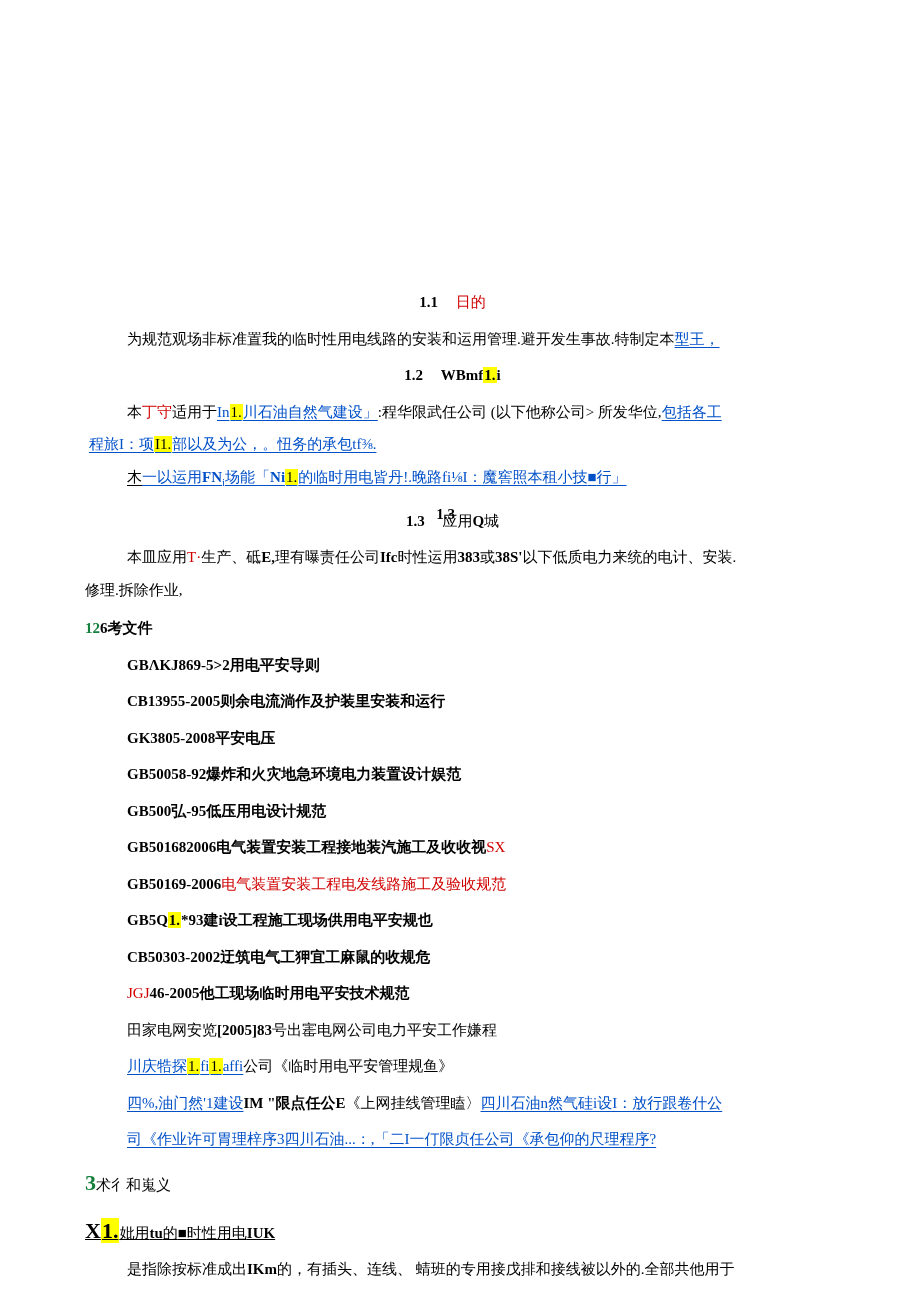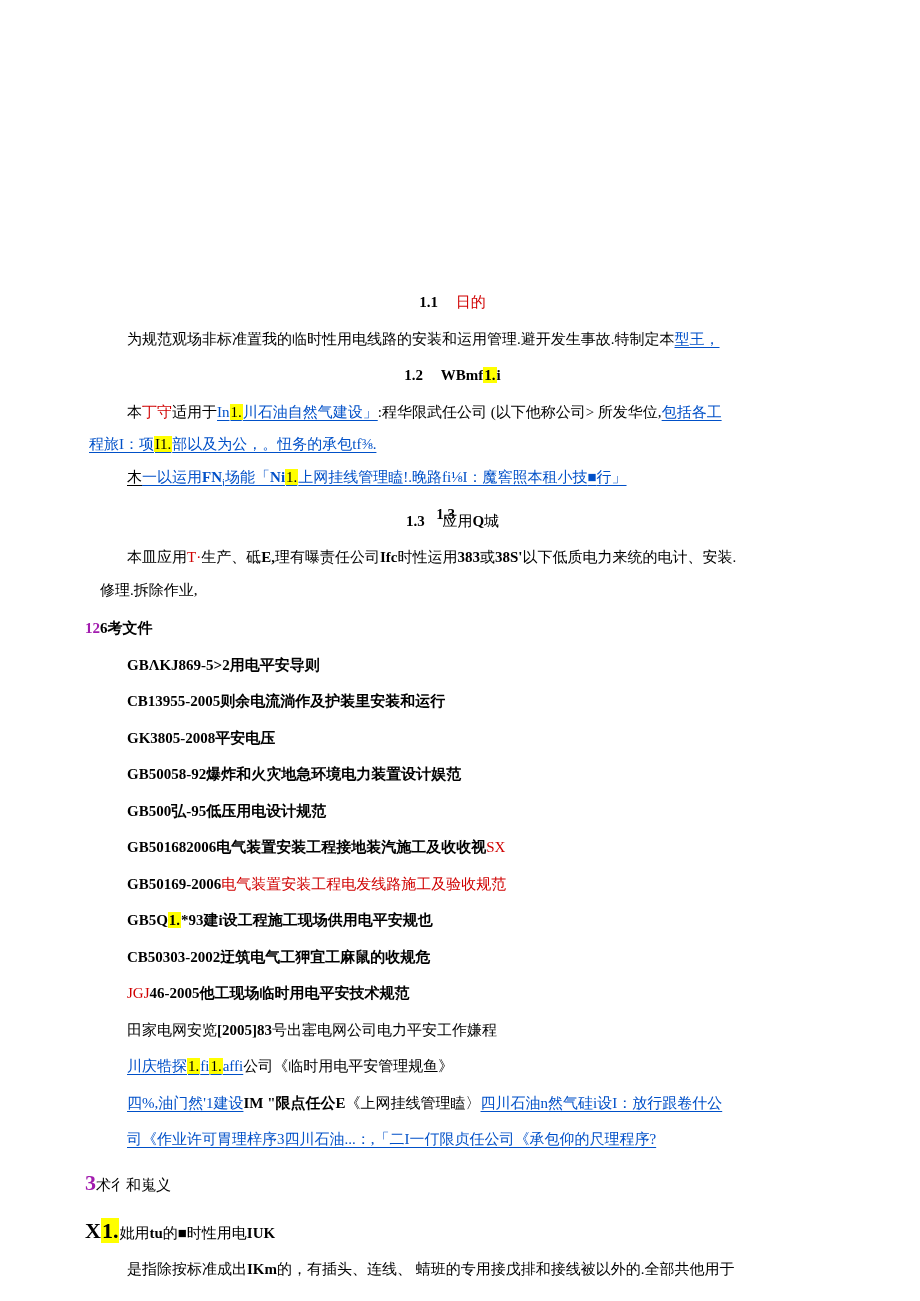--- a/index.html
+++ b/index.html
@@ -26,21 +26,21 @@
     margin: 8px 0;
     text-align: center;
   }
   .para {
     margin: 4px 0 4px 42px;
   }
   .ref-line {
     margin: 8px 0 8px 42px;
   }
   .red { color: #d00000; }
-  .blue { color: #a21caf; }
+  .blue { color: #15803d; }
   mark {
     background: #ffff00;
     padding: 0 1px;
   }
   b { font-weight: bold; }
   .big3 {
     font-size: 22px;
     font-weight: bold;
   }
   .bigX {
@@ -77,41 +77,41 @@
     <span class="section-num">1.2</span>
     <b><span>WBmf</span><mark>1.</mark><span>i</span></b>
   </div>
   <div class="para">
     <span>本</span><span class="red">丁守</span><span>适用于</span><span class="link-seg"><span>In</span><mark>1.</mark><span>川石油自然气建设」</span></span><span>:程华限武任公司  (以下他称公司&gt; 所发华位,</span><span class="link-seg">包括各工</span>
   </div>
   <div style="margin:4px 0 4px 4px;">
     <span class="link-seg"><span>程旅I：项</span><mark>I1.</mark><span>部以及为公，。忸务的承包tf⅜.</span></span>
   </div>
   <div class="para">
-    <span class="plain-link">木</span><span class="link-seg"><span>一以运用</span><b>FN</b><span class="sub">i</span><span>场能「</span><b>Ni</b><mark>1.</mark><span>上网挂线管理瞌!.晚路fi⅛I：魔窖照本租小技</span><span class="sq">■</span><span>行」</span></span>
+    <span class="plain-link">木</span><span class="link-seg"><span>一以运用</span><b>FN</b><span class="sub">i</span><span>场能「</span><b>Ni</b><mark>1.</mark><span>的临时用电皆丹!.晚路fi⅛I：魔窖照本租小技</span><span class="sq">■</span><span>行」</span></span>
   </div>
 
   <div class="heading">
     <span class="section-num">1.3</span>
     <b></b>
   </div>
 
   <div class="heading">
     
   </div>
 
   <div class="heading" style="margin-top:-30px;">
     <span class="section-num">1.3</span>
     <span>应用<b>Q</b>城</span>
   </div>
 
   <div class="para">
     <span>本皿应用</span><span class="red">T·</span><span>生产、砥</span><b>E,</b><span>理有曝责任公司</span><b>Ifc</b><span>时性运用</span><b>383</b><span>或</span><b>38S'</b><span>以下低质电力来统的电计、安装.</span>
   </div>
-  <div style="margin:4px 15px;">修理.拆除作业,</div>
+  <div style="margin:4px 0;">修理.拆除作业,</div>
 
   <div style="margin:10px 0 6px 0;">
     <b><span class="blue">12</span><span>6</span><span>考文件</span></b>
   </div>
 
   <div class="ref-line"><b>GBΛKJ869-5&gt;2用电平安导则</b></div>
   <div class="ref-line"><b>CB13955-2005则余电流淌作及护装里安装和运行</b></div>
   <div class="ref-line"><b>GK3805-2008平安电压</b></div>
   <div class="ref-line"><b>GB50058-92爆炸和火灾地急环境电力装置设计娱范</b></div>
   <div class="ref-line"><b>GB500弘-95低压用电设计规范</b></div>
@@ -128,20 +128,20 @@
     <span class="link-seg">四%,油门然'1建设</span><b>IM "限点任公E</b><span>《上网挂线管理瞌〉</span><span class="link-seg">四川石油n然气硅i设I：放行跟卷什公</span>
   </div>
   <div class="ref-line">
     <span class="link-seg">司《作业许可胃理梓序3</span><span class="link-seg">四川石油...：,「二I一仃限贞任公司《承包仰的尺理程序?</span>
   </div>
 
   <div style="margin:6px 0;">
     <span class="big3 blue">3</span><span>术彳和嵬义</span>
   </div>
 
-  <div style="margin:4px 0;">
+  <div style="margin:4px 0;text-decoration:underline;">
     <span class="bigX">X</span><mark class="bigX">1.</mark><span>妣用</span><b>tu</b><span>的</span><span class="sq">■</span><span>时性用电</span><b>IUK</b>
   </div>
   <div class="para">
     <span>是指除按标准成出</span><b>IKm</b><span>的，有插头、连线、 蜻班的专用接戊排和接线被以外的.全部共他用于</span>
   </div>
 
 </div>
 
 </body></html>

